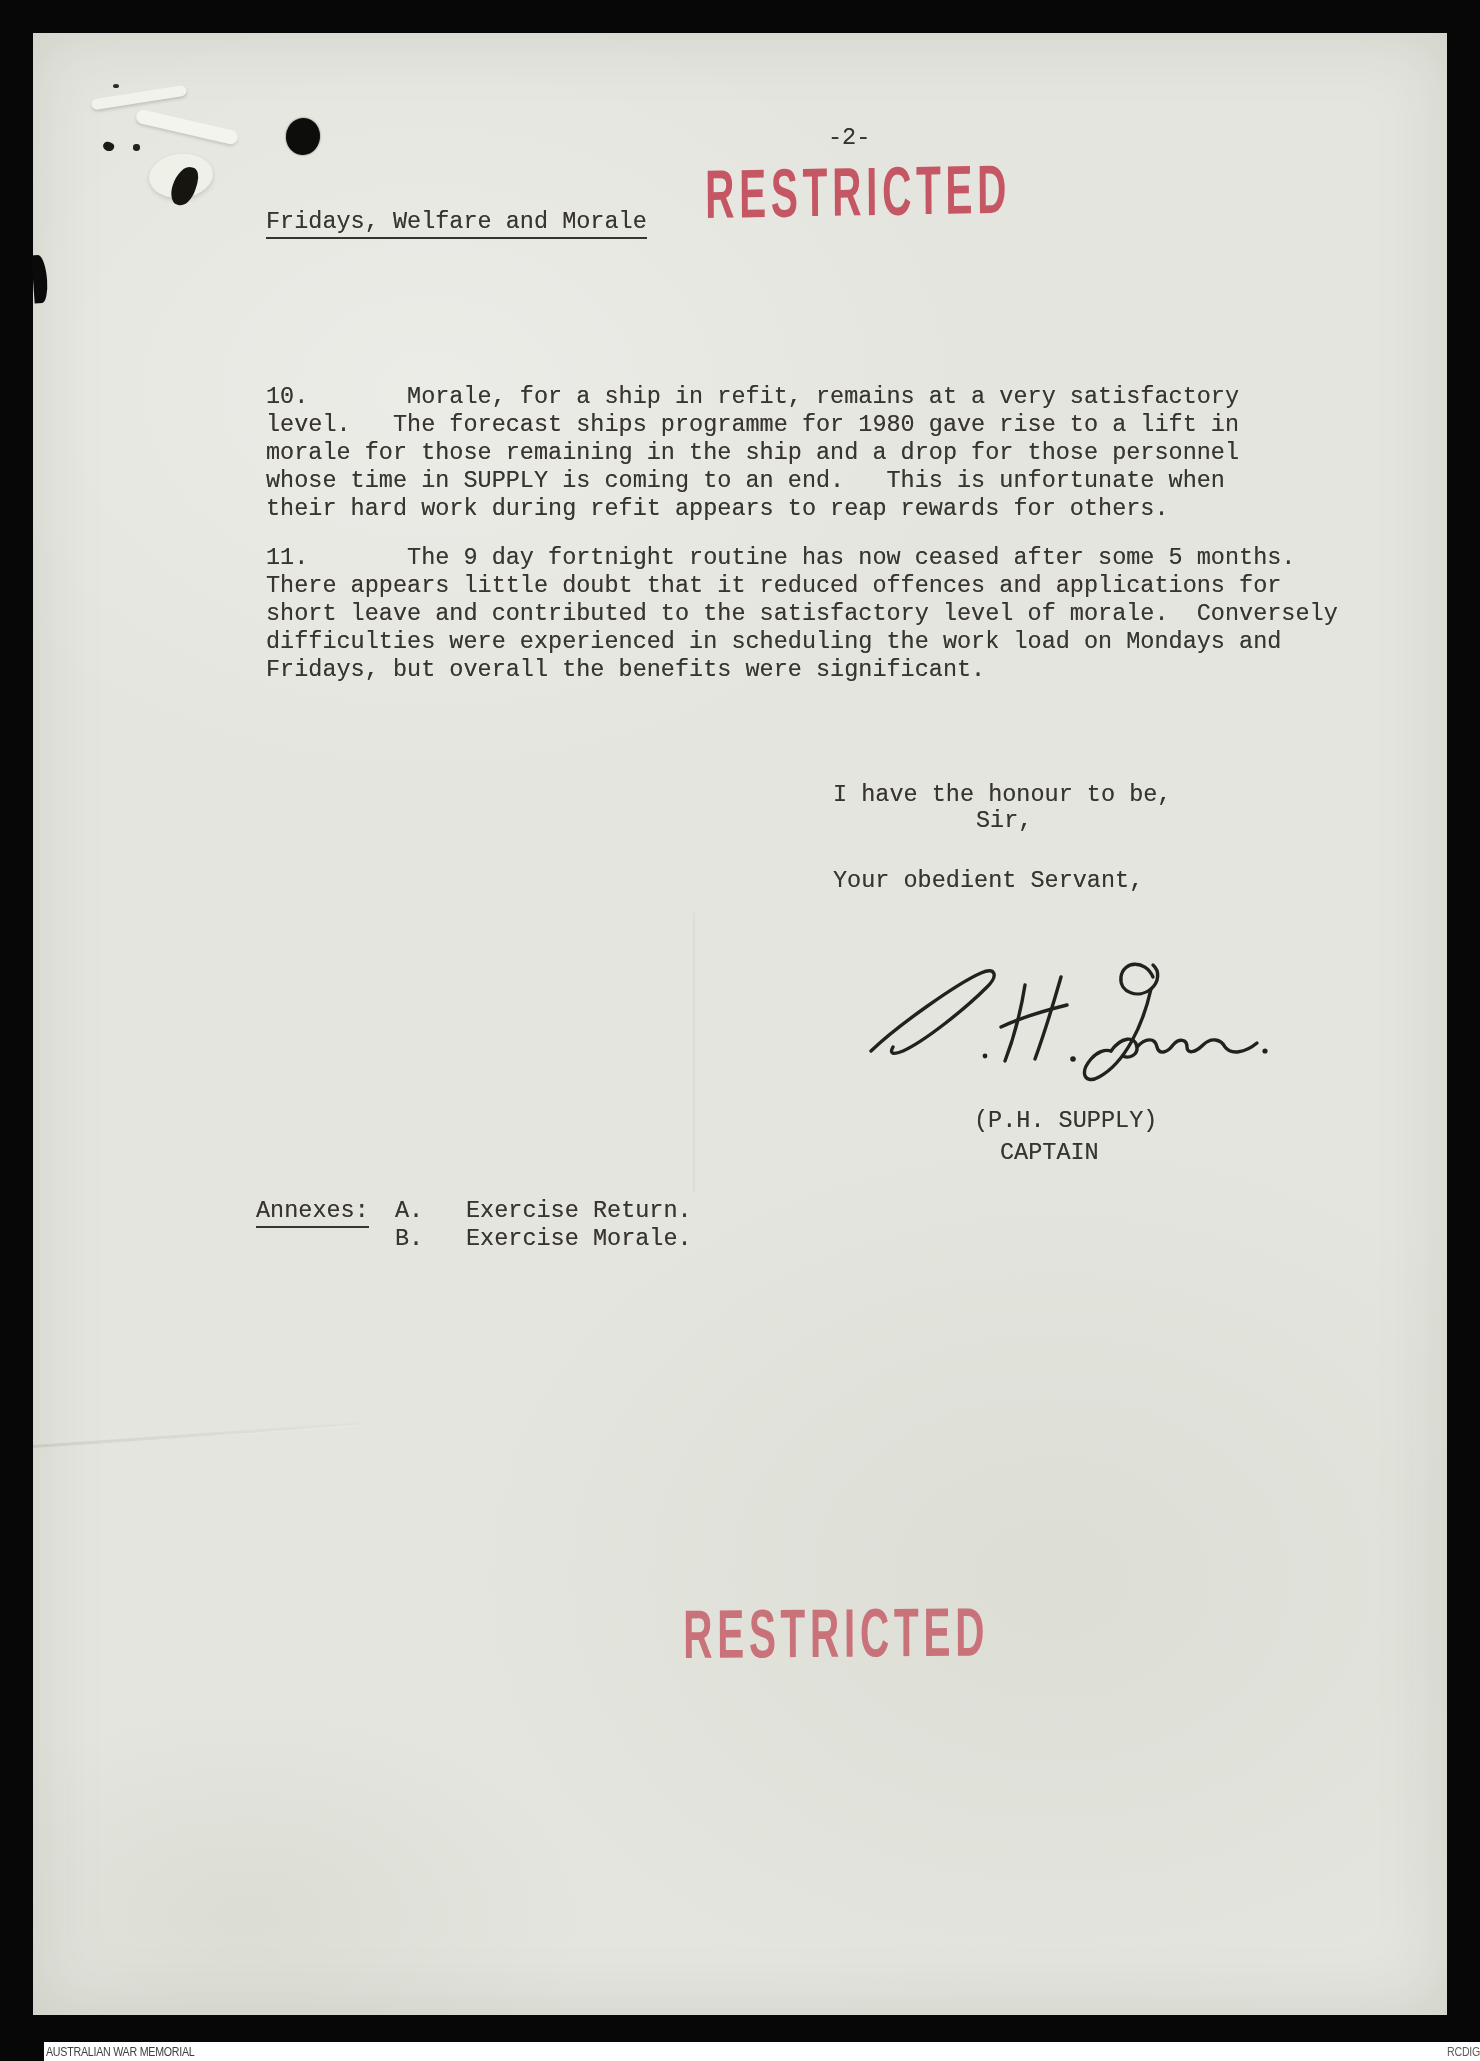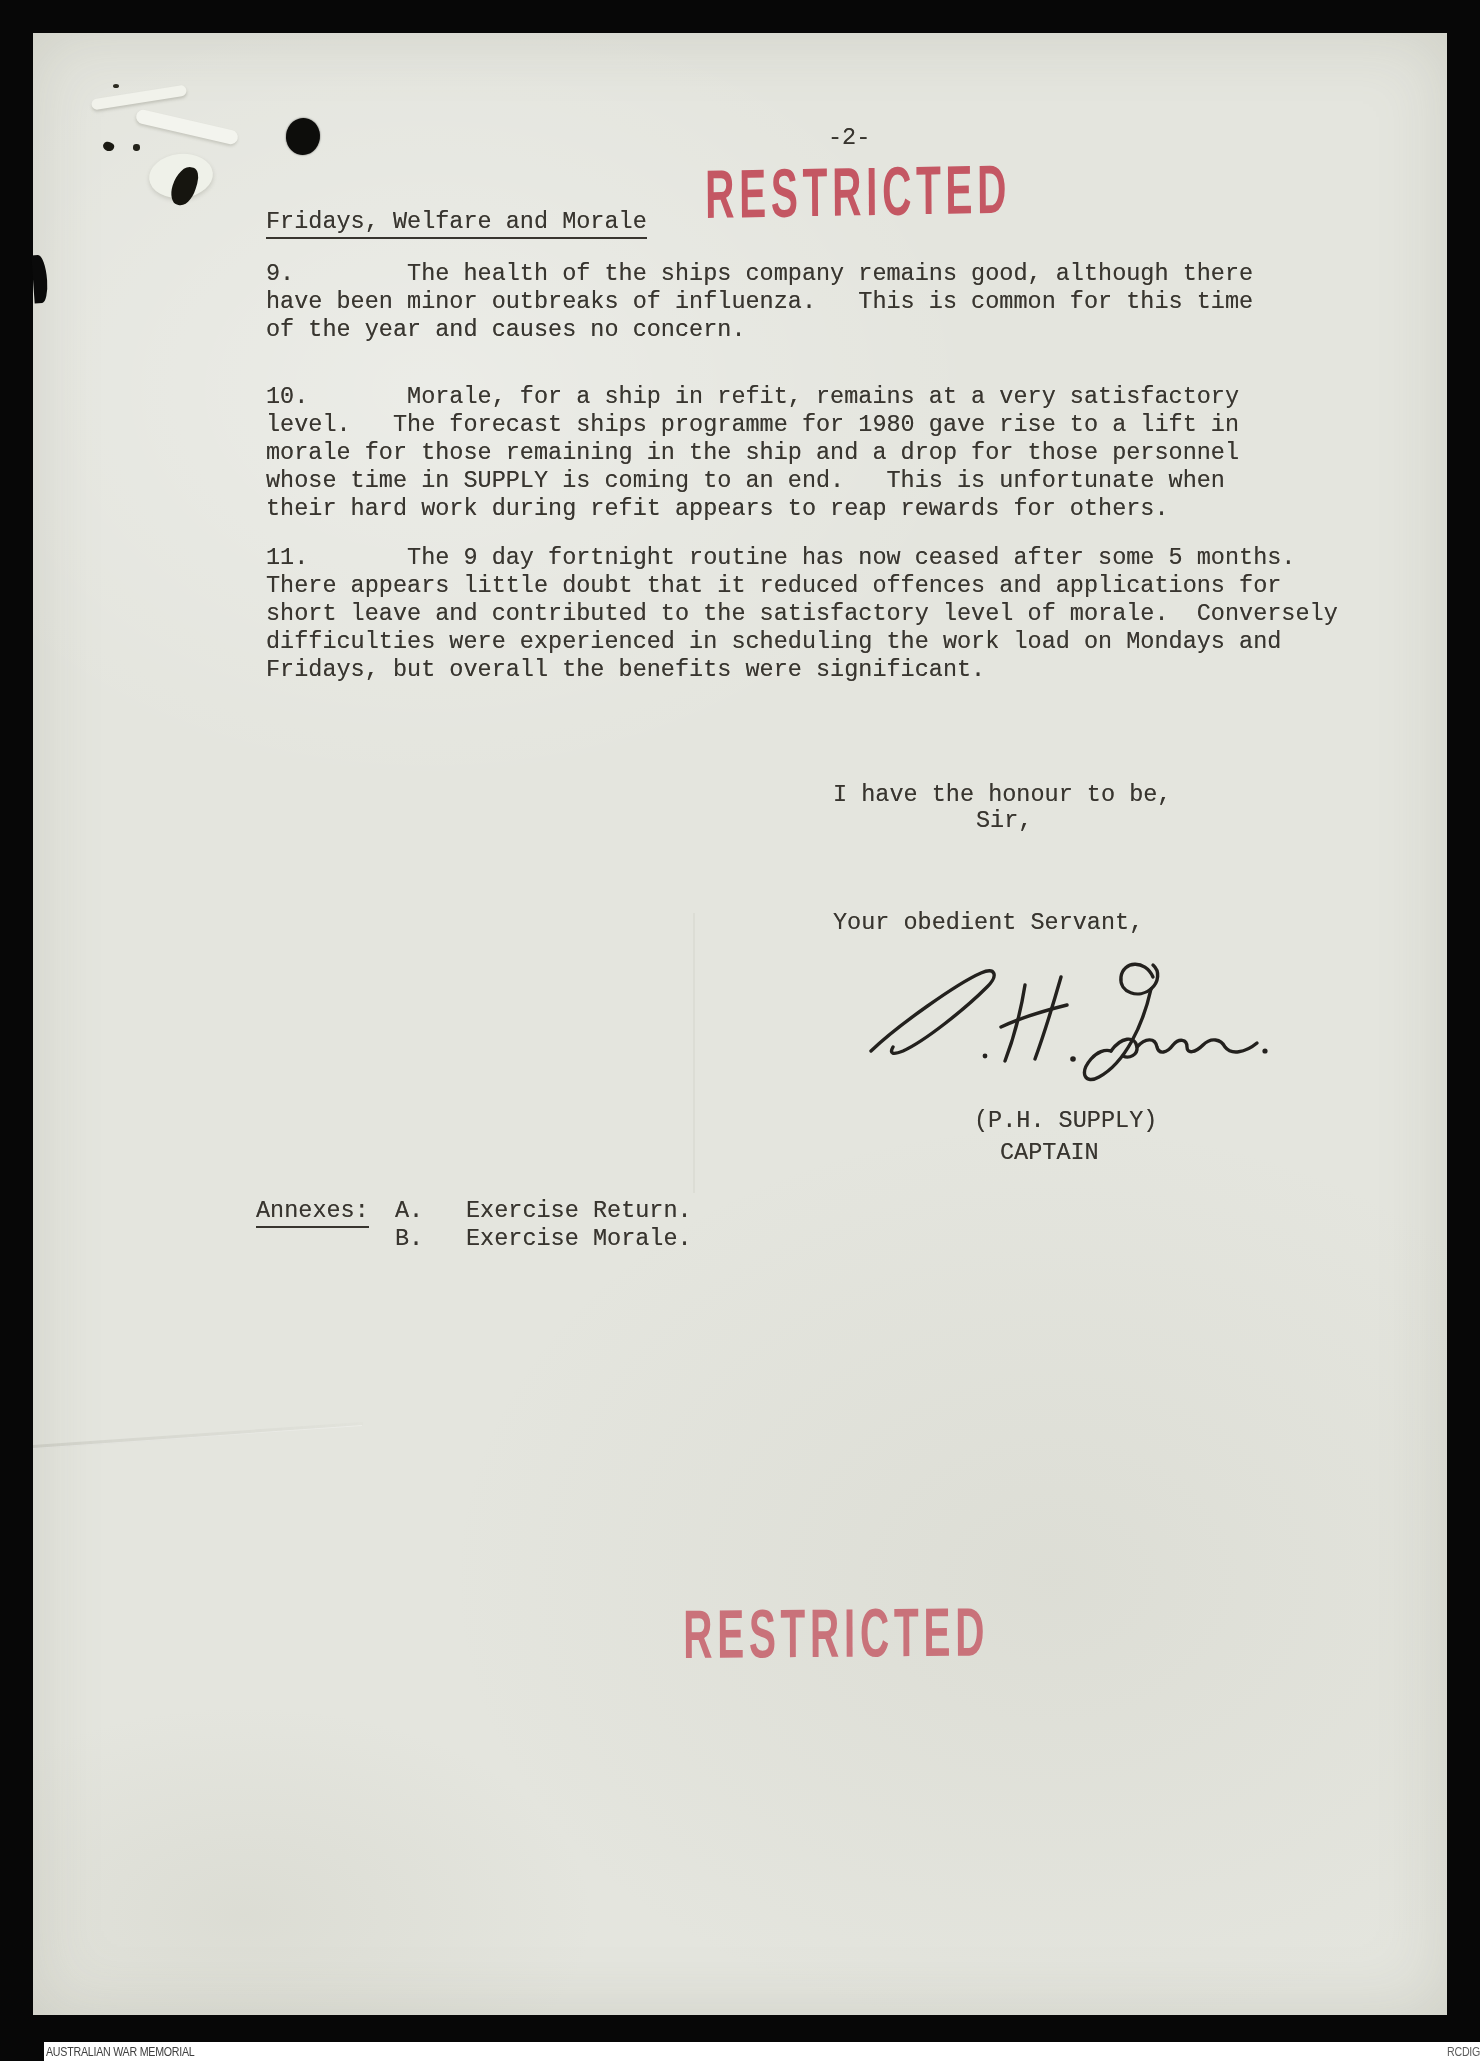--- a/index.html
+++ b/index.html
@@ -32,21 +32,21 @@
     transform-origin:top left;
   }
   .stamp-top{left:672px;top:127px;color:#c24b59;opacity:0.92;transform:scale(0.78,1.32) rotate(-0.6deg);}
   .stamp-bottom{left:650px;top:1567px;color:#c65f6a;opacity:0.85;transform:scale(0.78,1.32) rotate(-0.3deg);}
   .heading{left:233px;top:175px;}
   .para-9{left:233px;top:227px;}
   .para-10{left:233px;top:339px;margin-top:11px;}
   .para-11{left:233px;top:511px;}
   .closing-honour{left:800px;top:748px;}
   .closing-sir{left:943px;top:774px;}
-  .closing-servant{left:800px;top:876px;text-align:right;}
+  .closing-servant{left:800px;top:834px;text-align:right;}
   .signature-svg{position:absolute;left:820px;top:922px;width:420px;height:160px;}
   .sig-name{left:941px;top:1074px;}
   .sig-rank{left:967px;top:1106px;}
   .annexes{position:absolute;left:223px;top:1164px;}
   .annex-label{position:absolute;left:0;top:0;}
   .annex-items{position:absolute;left:139px;top:0;}
   .annex-item{display:flex;}
   .annex-letter{display:inline-block;width:71px;}
   .hole-punch{
     position:absolute;left:253px;top:85px;width:34px;height:37px;border-radius:50%;
@@ -91,23 +91,20 @@
   <div class="hole-punch"></div>
   <div class="crease1"></div>
   <div class="crease2"></div>
 
   <div class="mono page-number">-2-</div>
 
   <div class="stamp stamp-top">RESTRICTED</div>
 
   <div class="mono heading"><span class="underlined">Fridays, Welfare and Morale</span></div>
 
-  <div class="mono para-9">9.        The health of the ships company remains good, although there
-have been minor outbreaks of influenza.   This is common for this time
-of the year and causes no concern.</div>
   <div class="mono para-10">10.       Morale, for a ship in refit, remains at a very satisfactory
 level.   The forecast ships programme for 1980 gave rise to a lift in
 morale for those remaining in the ship and a drop for those personnel
 whose time in SUPPLY is coming to an end.   This is unfortunate when
 their hard work during refit appears to reap rewards for others.</div>
   <div class="mono para-11">11.       The 9 day fortnight routine has now ceased after some 5 months.
 There appears little doubt that it reduced offences and applications for
 short leave and contributed to the satisfactory level of morale.  Conversely
 difficulties were experienced in scheduling the work load on Mondays and
 Fridays, but overall the benefits were significant.</div>

